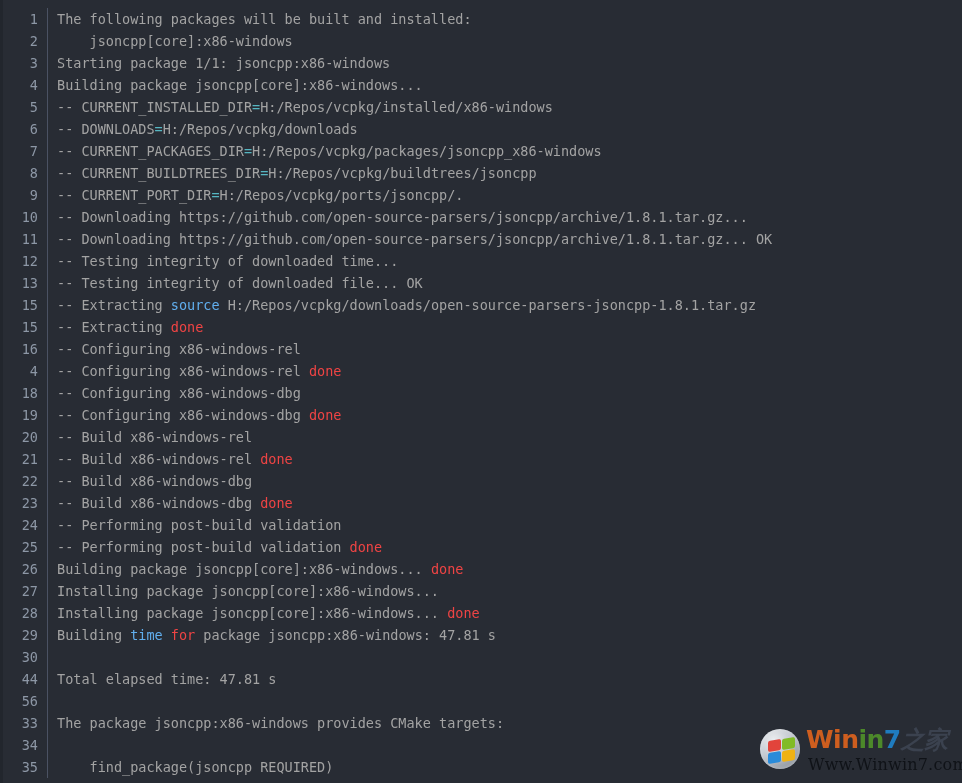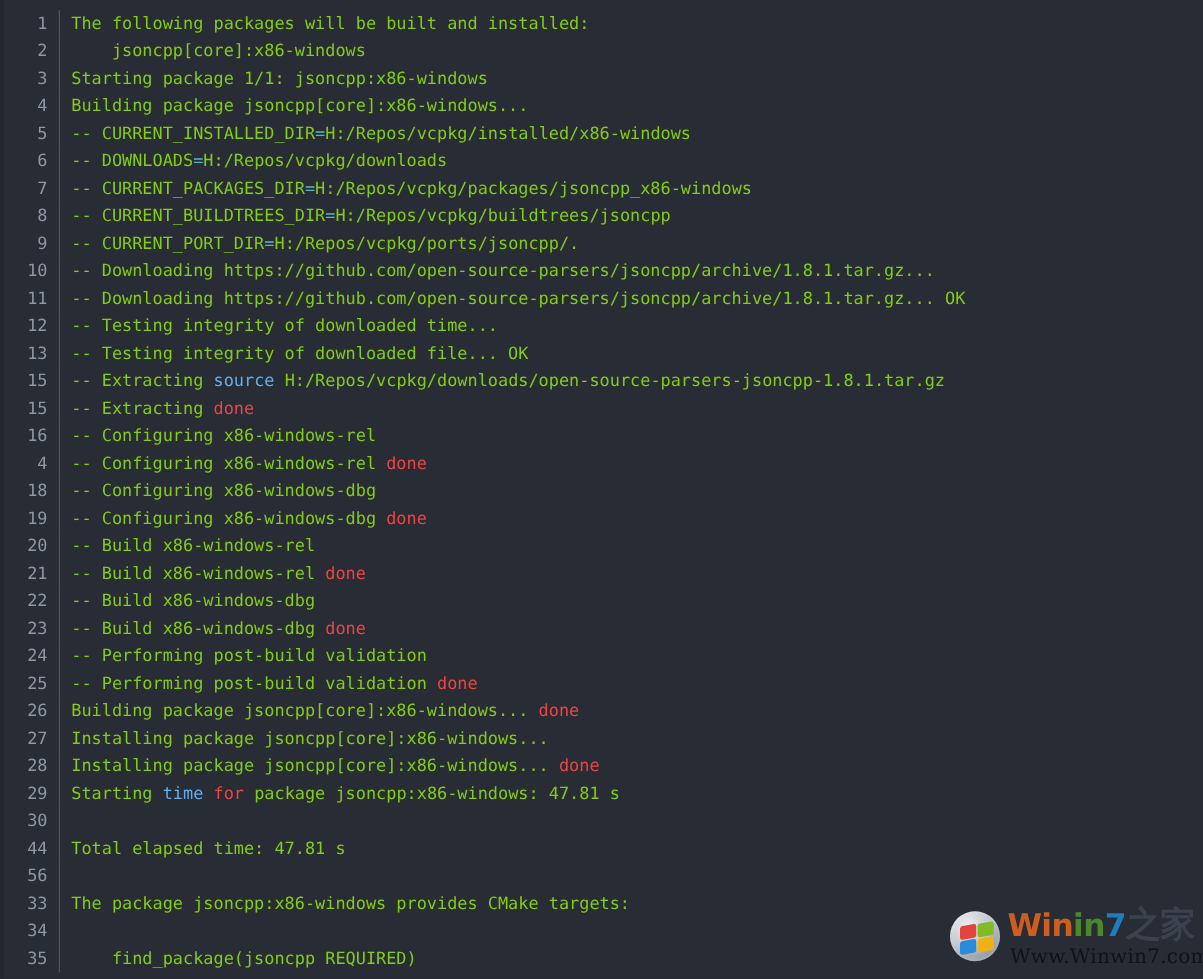--- a/index.html
+++ b/index.html
@@ -64,21 +64,21 @@
     color: #abb2bf;
     font-size: 13.5px;
     line-height: 22px;
     white-space: pre;
     overflow: hidden;
   }
 
   .tok-op    { color: #56b6c2; }
   .tok-kw    { color: #ef4444; }
   .tok-fn    { color: #61afef; }
-  .tok-plain { color: #84cc16; }
+  .tok-plain { color: #a3a3a3; }
 
   
   #watermark {
     position: absolute;
     right: 8px;
     bottom: 2px;
     width: 200px;
     height: 56px;
     pointer-events: none;
     opacity: 0.97;
@@ -112,21 +112,21 @@
     font-family: "DejaVu Sans", "Liberation Sans", sans-serif;
     font-weight: bold;
     font-size: 25px;
     letter-spacing: -0.5px;
     line-height: 28px;
     white-space: nowrap;
   }
   .wm-win { color: #d4601f; text-align: center; }
   .wm-i   { color: #4e8c2a; }
   .wm-7   { color: #1f7fc4; }
-  .wm-cn  { color: #3c4350; font-size: 28px; }
+  .wm-cn  { color: #3c4350; font-size: 24px; font-style: italic; }
 
   #wm-url {
     position: absolute;
     left: 54px;
     top: 30px;
     font-family: "DejaVu Serif", "Liberation Serif", serif;
     font-size: 16px;
     color: #0f1217;
     letter-spacing: 0.2px;
     white-space: nowrap;
@@ -161,21 +161,21 @@
       <div class="line"><div class="gutter">19</div><div class="code"><span class="tok-plain">-- Configuring x86-windows-dbg </span><span class="tok-kw">done</span></div></div>
       <div class="line"><div class="gutter">20</div><div class="code"><span class="tok-plain">-- Build x86-windows-rel</span></div></div>
       <div class="line"><div class="gutter">21</div><div class="code"><span class="tok-plain">-- Build x86-windows-rel </span><span class="tok-kw">done</span></div></div>
       <div class="line"><div class="gutter">22</div><div class="code"><span class="tok-plain">-- Build x86-windows-dbg</span></div></div>
       <div class="line"><div class="gutter">23</div><div class="code"><span class="tok-plain">-- Build x86-windows-dbg </span><span class="tok-kw">done</span></div></div>
       <div class="line"><div class="gutter">24</div><div class="code"><span class="tok-plain">-- Performing post-build validation</span></div></div>
       <div class="line"><div class="gutter">25</div><div class="code"><span class="tok-plain">-- Performing post-build validation </span><span class="tok-kw">done</span></div></div>
       <div class="line"><div class="gutter">26</div><div class="code"><span class="tok-plain">Building package jsoncpp[core]:x86-windows... </span><span class="tok-kw">done</span></div></div>
       <div class="line"><div class="gutter">27</div><div class="code"><span class="tok-plain">Installing package jsoncpp[core]:x86-windows...</span></div></div>
       <div class="line"><div class="gutter">28</div><div class="code"><span class="tok-plain">Installing package jsoncpp[core]:x86-windows... </span><span class="tok-kw">done</span></div></div>
-      <div class="line"><div class="gutter">29</div><div class="code"><span class="tok-plain">Starting </span><span class="tok-fn">time</span><span class="tok-plain"> </span><span class="tok-kw">for</span><span class="tok-plain"> package jsoncpp:x86-windows: 47.81 s</span></div></div>
+      <div class="line"><div class="gutter">29</div><div class="code"><span class="tok-plain">Building </span><span class="tok-fn">time</span><span class="tok-plain"> </span><span class="tok-kw">for</span><span class="tok-plain"> package jsoncpp:x86-windows: 47.81 s</span></div></div>
       <div class="line"><div class="gutter">30</div><div class="code"><span class="tok-plain"></span></div></div>
       <div class="line"><div class="gutter">44</div><div class="code"><span class="tok-plain">Total elapsed time: 47.81 s</span></div></div>
       <div class="line"><div class="gutter">56</div><div class="code"><span class="tok-plain"></span></div></div>
       <div class="line"><div class="gutter">33</div><div class="code"><span class="tok-plain">The package jsoncpp:x86-windows provides CMake targets:</span></div></div>
       <div class="line"><div class="gutter">34</div><div class="code"><span class="tok-plain"></span></div></div>
       <div class="line"><div class="gutter">35</div><div class="code"><span class="tok-plain">    find_package(jsoncpp REQUIRED)</span></div></div>
     </div>
 
   <div id="watermark">
     <div id="wm-logo">

